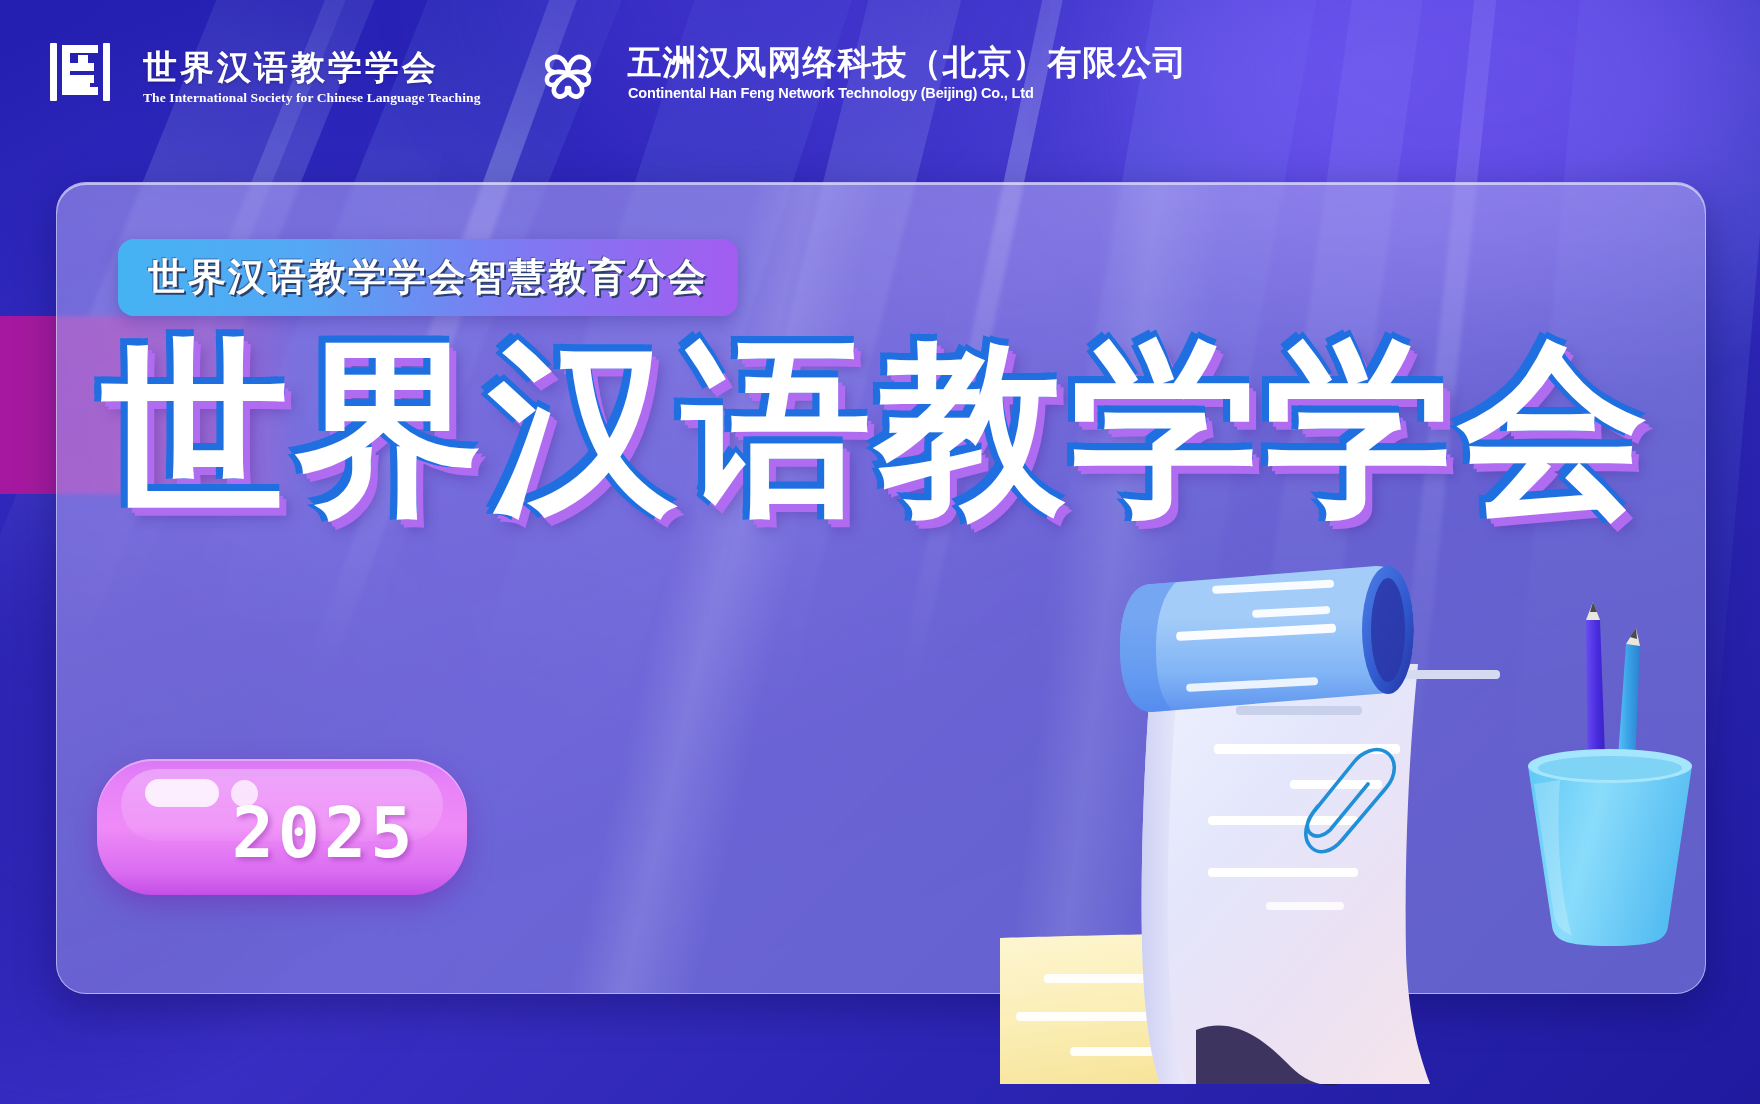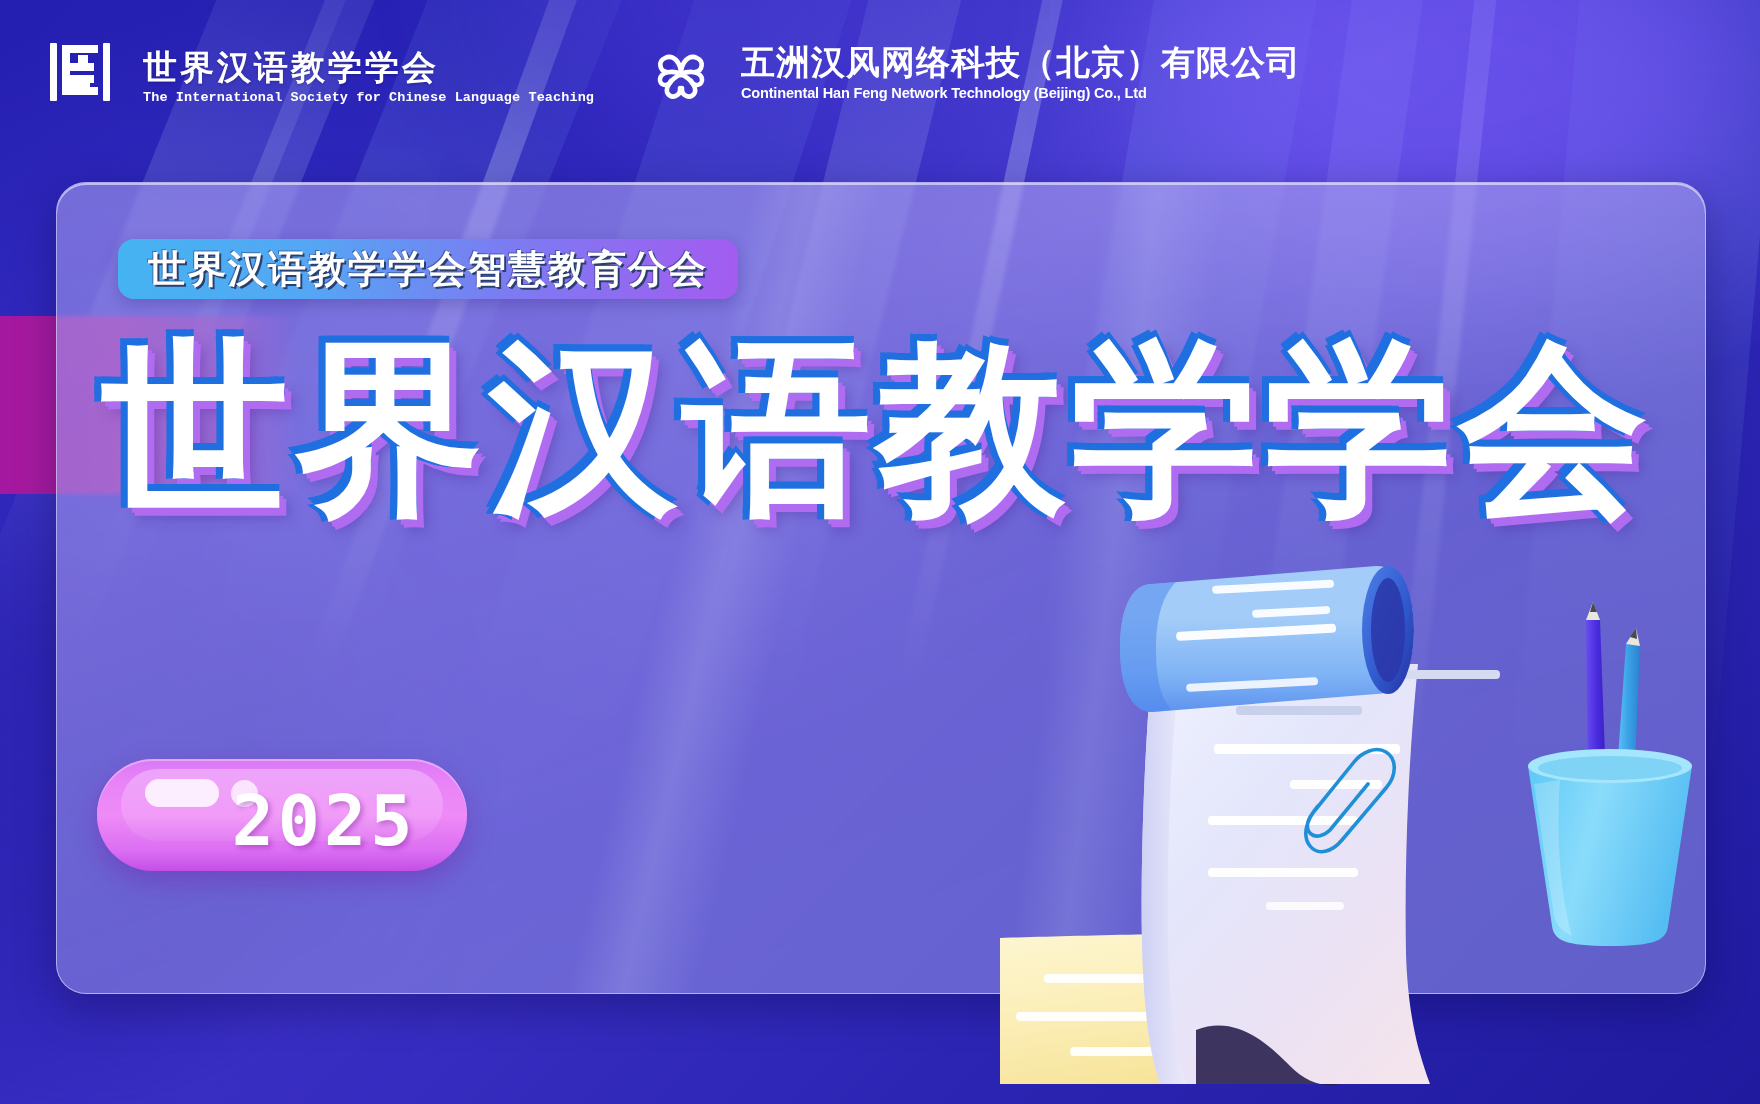--- a/index.html
+++ b/index.html
@@ -23,21 +23,21 @@
   .glow{position:absolute;border-radius:50%;filter:blur(70px);}
 
   
   .header{position:absolute;left:48px;top:40px;display:flex;align-items:center;gap:58px;z-index:30;}
   .logo-block{display:flex;align-items:flex-end;gap:31px;}
   .seal{width:64px;height:64px;position:relative;flex:0 0 auto;}
   .brand-txt{display:flex;flex-direction:column;line-height:1;}
   .brand-cn{color:#fff;font-size:34px;font-weight:700;letter-spacing:3px;white-space:nowrap;
             text-shadow:0 1px 3px rgba(0,0,0,.25);}
   .brand-en{color:#fff;font-size:13.5px;font-weight:700;white-space:nowrap;margin-top:7px;
-            font-family:Liberation Mono, monospace;letter-spacing:.1px;}
+            font-family:Liberation Serif, serif;letter-spacing:.1px;}
   .brand-cn2{color:#fff;font-size:34px;font-weight:700;letter-spacing:1px;white-space:nowrap;}
   .brand-en2{color:#fff;font-size:15px;font-weight:700;white-space:nowrap;margin-top:6px;letter-spacing:-.2px;
              transform:scaleX(.97);transform-origin:left;}
   .swirl{width:58px;height:52px;flex:0 0 auto;}
 
   
   .card{
     position:absolute;left:56px;top:182px;width:1650px;height:812px;border-radius:30px;
     background:linear-gradient(160deg,
       rgba(150,140,235,.62) 0%,
@@ -57,21 +57,21 @@
       linear-gradient(180deg,rgba(255,255,255,.05),rgba(255,255,255,0) 30%);
   }
   .card-inner{position:absolute;inset:0;z-index:3;}
 
   
   .magenta-band{position:absolute;left:0;top:316px;width:300px;height:178px;z-index:5;
     background:linear-gradient(90deg,#a4179f 0%,#b0219f 40%,rgba(176,33,159,.55) 80%,rgba(176,33,159,0) 100%);}
 
   
   .subbadge{
-    position:absolute;left:61px;top:56px;height:60px;padding:0 30px;border-radius:16px;
+    position:absolute;left:61px;top:56px;height:77px;padding:0 30px;border-radius:16px;
     display:flex;align-items:center;
     background:linear-gradient(92deg,#45b3f2 0%,#54a7f4 30%,#7b7cf2 62%,#a35cf0 100%);
     box-shadow:0 5px 16px rgba(40,20,110,.25);
   }
   .subbadge span{
     color:#fff;font-size:38px;font-weight:800;letter-spacing:2px;white-space:nowrap;
     text-shadow:2px 2px 0 #2b3f6e, -1px -1px 0 rgba(40,60,110,.55);
   }
 
   
@@ -83,21 +83,21 @@
       -7px  0px 0 #1f6fe0,
       0px -7px 0 #1f6fe0,
       -4px -4px 0 #1f6fe0,
        7px  8px 0 #b06cf0,
        4px  5px 0 #b06cf0,
        9px 10px 14px rgba(70,30,140,.35);
   }
 
   
   .yearpill{
-    position:absolute;left:40px;top:576px;width:370px;height:112px;border-radius:56px;
+    position:absolute;left:40px;top:576px;width:370px;height:136px;border-radius:56px;
     background:linear-gradient(180deg,#d978f6 0%,#e882f8 18%,#ef8bf7 50%,#db6ef2 82%,#c44fe6 100%);
     box-shadow:0 10px 26px rgba(120,20,160,.35), 0 2px 0 rgba(255,255,255,.35) inset;
     display:flex;align-items:center;justify-content:center;
   }
   .yearpill::before{ 
     content:"";position:absolute;left:24px;top:10px;right:24px;height:72px;border-radius:40px;
     background:linear-gradient(180deg,rgba(255,255,255,.30),rgba(255,255,255,.06));
   }
   .pill-dot1{position:absolute;left:48px;top:20px;width:74px;height:28px;border-radius:16px;background:rgba(255,255,255,.82);}
   .pill-dot2{position:absolute;left:134px;top:21px;width:27px;height:27px;border-radius:50%;background:rgba(255,255,255,.72);}

